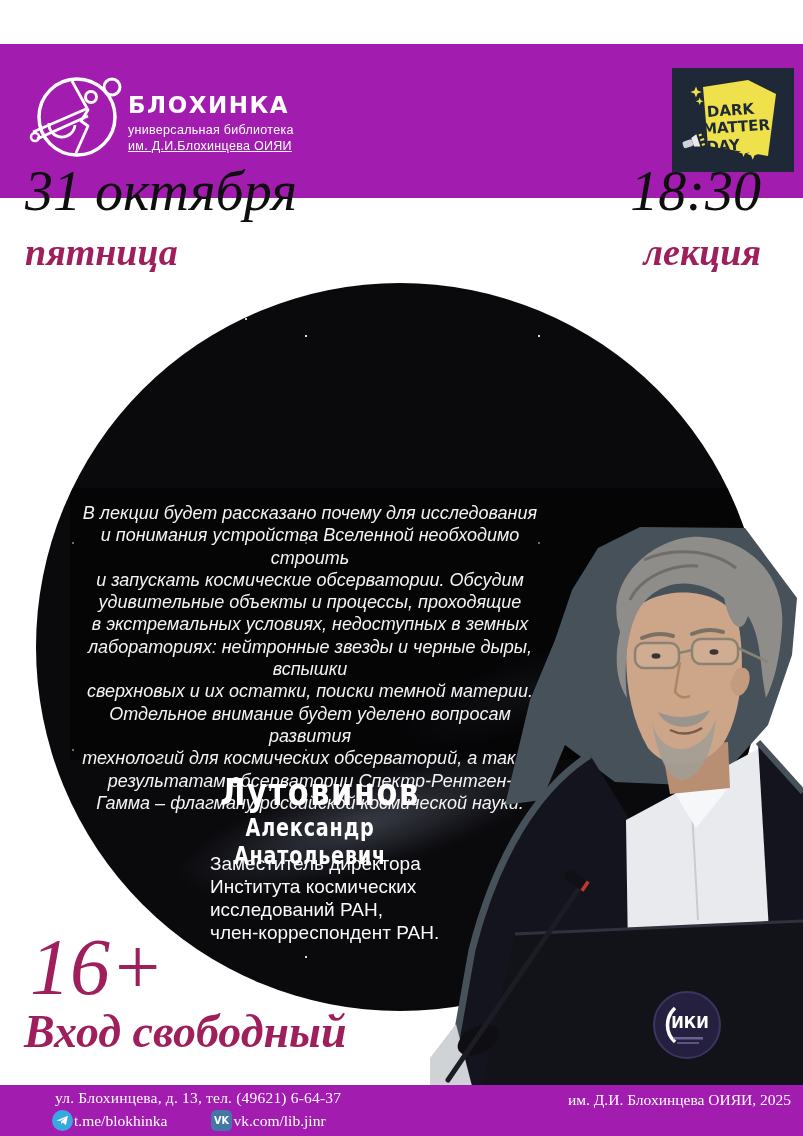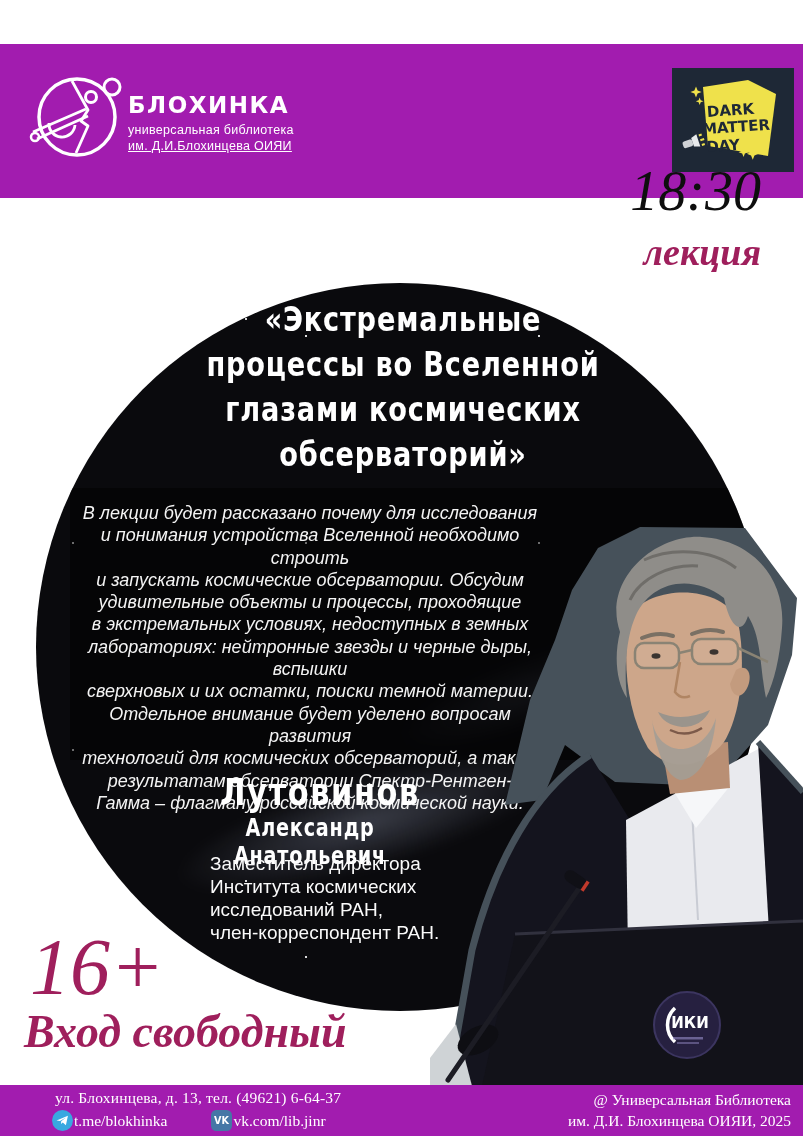--- a/index.html
+++ b/index.html
@@ -113,37 +113,35 @@
         <g fill="#efe14b">
           <path d="M 22,22 l 2,-5 2,5 5,2 -5,2 -2,5 -2,-5 -5,-2 z" transform="scale(.8) translate(6,6)"></path>
           <path d="M 30,36 l 1.5,-4 1.5,4 4,1.5 -4,1.5 -1.5,4 -1.5,-4 -4,-1.5 z" transform="scale(.7) translate(8,10)"></path>
           <path d="M 78,92 l 1.5,-4 1.5,4 4,1.5 -4,1.5 -1.5,4 -1.5,-4 -4,-1.5 z" transform="scale(.9)"></path>
           <path d="M 93,99 l 2,-5 2,5 5,2 -5,2 -2,5 -2,-5 -5,-2 z" transform="scale(.85)"></path>
         </g>
       </svg>
     </div>
   </div>
 
+  <div class="date-left">
+    <div class="date-big">31 октября</div>
+    <div class="date-sub accent" style="color: rgb(159, 31, 92);">пятница</div>
+  </div>
   <div class="date-right">
     <div class="date-big">18:30</div>
     <div class="date-sub accent" style="color: rgb(159, 31, 92);">лекция</div>
   </div>
 
   <div class="space-circle">
     <div class="wisp2"></div>
     <div class="wisp1"></div>
     <div class="desc-band"></div>
   </div>
 
-  <div class="lecture-title display-font">
-    <div class="t-line">«Экстремальные</div>
-    <div class="t-line">процессы во Вселенной</div>
-    <div class="t-line">глазами космических</div>
-    <div class="t-line">обсерваторий»</div>
-  </div>
 
   <div class="lecture-desc">
     <div>В лекции будет рассказано почему для исследования</div>
     <div>и понимания устройства Вселенной необходимо строить</div>
     <div>и запускать космические обсерватории. Обсудим</div>
     <div>удивительные объекты и процессы, проходящие</div>
     <div>в экстремальных условиях, недоступных в земных</div>
     <div>лабораториях: нейтронные звезды и черные дыры, вспышки</div>
     <div>сверхновых и их остатки, поиски темной материи.</div>
     <div>Отдельное внимание будет уделено вопросам развития</div>
@@ -243,18 +241,17 @@
       </div>
       <div class="social-item vk-item">
         <svg width="21" height="21" viewBox="0 0 24 24">
           <rect x="0" y="0" width="24" height="24" rx="6" fill="#4577a6"></rect>
           <text x="12" y="16.5" text-anchor="middle" font-family="DejaVu Sans, sans-serif" font-weight="bold" font-size="11" fill="#ffffff">VK</text>
         </svg>
         <span>vk.com/lib.jinr</span>
       </div>
     </div>
     <div class="footer-right">
-      <div>@ Универсальная Библиотека</div>
       <div>им. Д.И. Блохинцева ОИЯИ, 2025</div>
     </div>
   </div>
 
 </div>
 
 </body></html>

